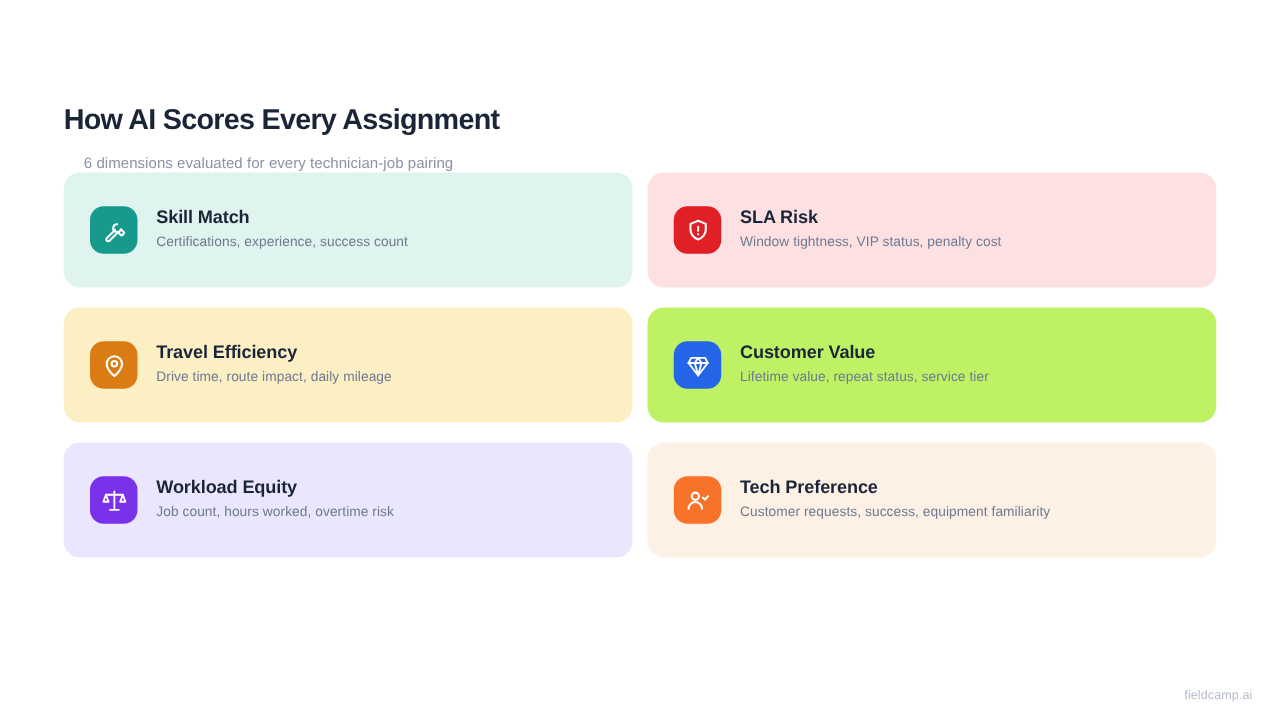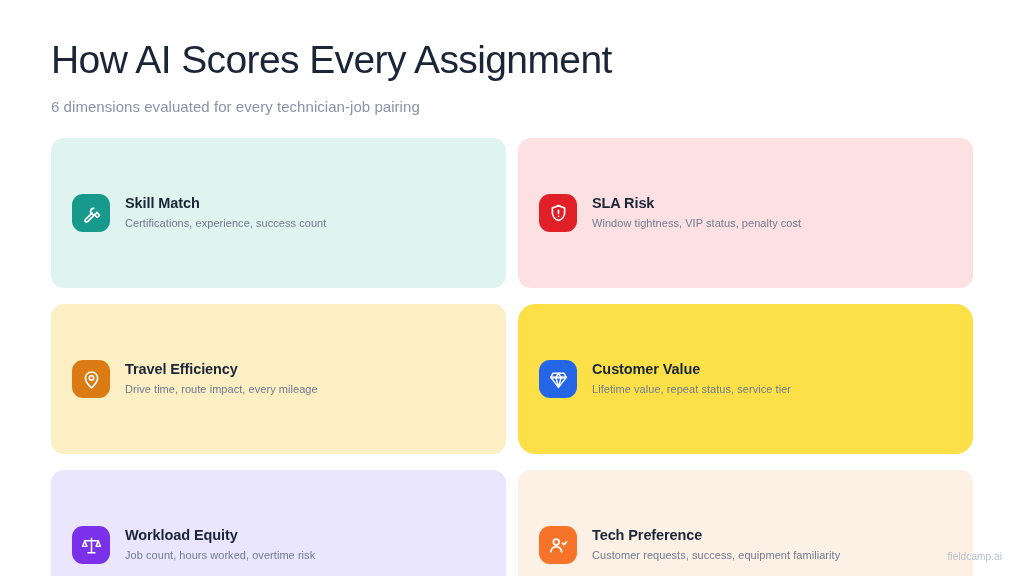--- a/index.html
+++ b/index.html
@@ -12,48 +12,50 @@
   .slide {
     position:relative;
     width:1024px; height:576px;
     background:#ffffff;
     overflow:hidden;
   }
 
   
   .header { position:absolute; left:51px; top:38px; }
   .title {
-    font-size:39px;
-    font-weight:normal;
+    font-size:23px;
+    font-weight:bold;
     letter-spacing:-0.6px;
     color:#1b2538;
     line-height:1.15;
     white-space:nowrap;
+    margin-top:44px;
   }
   .subtitle {
     margin-top:15px;
-    font-size:15px;
+    font-size:12px;
     font-weight:400;
     color:#8992a6;
     letter-spacing:0.05px;
     white-space:nowrap;
+    margin-left:16px;
   }
 
   
   .grid {
     position:absolute;
     left:51px; top:138px;
     width:922px;
     display:grid;
     grid-template-columns:455px 455px;
     grid-column-gap:12px;
     grid-row-gap:16px;
   }
   .card {
-    height:150px;
+    height:92px;
     border-radius:13px;
     display:flex;
     align-items:center;
     padding-left:21px;
   }
   .icon-box {
     width:38px; height:38px;
     min-width:38px;
     border-radius:11px;
     display:flex;
@@ -136,25 +138,25 @@
       <div class="icon-box" style="background: rgb(218, 124, 19);">
         <span>
           <svg width="21" height="21" viewBox="0 0 24 24" fill="none" stroke="#ffffff" stroke-width="1.9" stroke-linecap="round" stroke-linejoin="round">
             <path d="M19 10.4c0 5.1-7 11.1-7 11.1s-7-6-7-11.1a7 7 0 1 1 14 0Z"></path>
             <circle cx="12" cy="10.2" r="2.5"></circle>
           </svg>
         </span>
       </div>
       <div class="card-text">
         <div class="card-title">Travel Efficiency</div>
-        <div class="card-desc">Drive time, route impact, every mileage</div>
-      </div>
-    </div>
-
-    <div class="card" style="background: #fde047; border-radius: 17px;">
+        <div class="card-desc">Drive time, route impact, daily mileage</div>
+      </div>
+    </div>
+
+    <div class="card" style="background: #bef264;">
       <div class="icon-box" style="background: rgb(37, 102, 232);">
         <span>
           <svg width="21" height="21" viewBox="0 0 24 24" fill="none" stroke="#ffffff" stroke-width="1.7" stroke-linecap="round" stroke-linejoin="round">
             <path d="M3.2 9.6h17.6L12 21 3.2 9.6Z"></path>
             <path d="M5.6 4.9h12.8l2.4 4.7H3.2l2.4-4.7Z"></path>
             <path d="M3.2 9.6h17.6"></path>
             <path d="M9 9.6 12 21l3-11.4"></path>
             <path d="M9 9.6 12 4.9l3 4.7"></path>
           </svg>
         </span>

